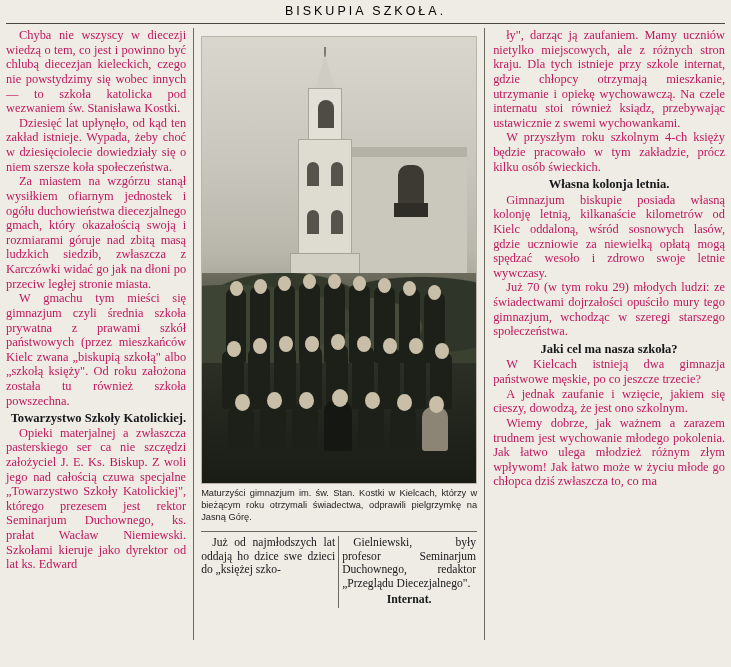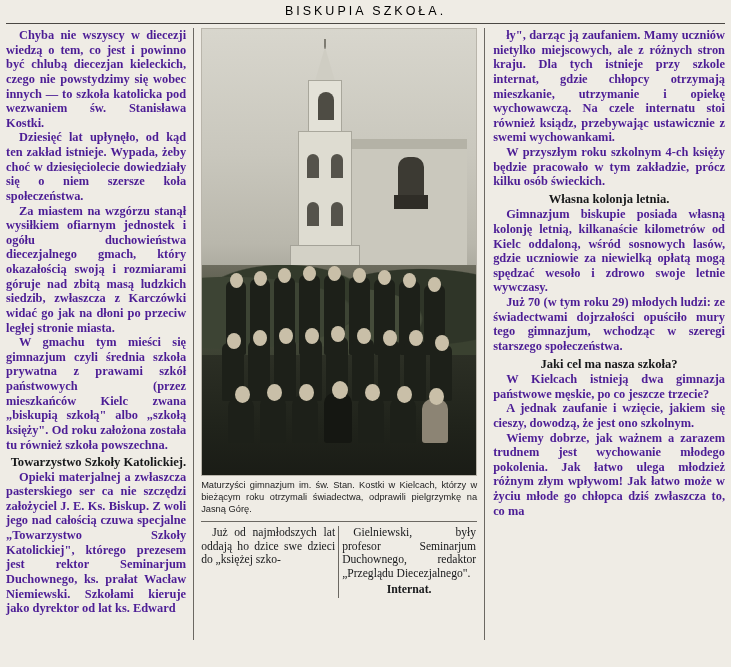--- a/index.html
+++ b/index.html
@@ -65,43 +65,42 @@
     margin: 0;
     flex: 0 0 1px;
   }
   p.body {
     margin: 0 0 0 0;
     font-size: 12.4px;
     line-height: 1.18;
     text-align: justify;
     text-indent: 13px;
     hyphens: manual;
-    color: #4c1d95;
-    font-weight: bold;
+    color: #be185d;
   }
   p.body + p.body { margin-top: 0px; }
   .sect-head {
     font-weight: bold;
     font-size: 12.6px;
     text-align: center;
     line-height: 1.15;
     margin: 3px 0 1px 0;
   }
   .sect-head-left {
     font-weight: bold;
     font-size: 12.6px;
     text-align: right;
     line-height: 1.15;
     margin: 3px 0 0 0;
     text-indent: 0;
   }
   
   .photo-wrap {
     width: 276px;
-    margin: 0 auto;
+    margin: 8px auto;
   }
   .photo {
     position: relative;
     width: 276px;
     height: 448px;
     overflow: hidden;
     background: #6c6a60;
     border: 1px solid #b9b5ab;
     box-sizing: border-box;
   }

